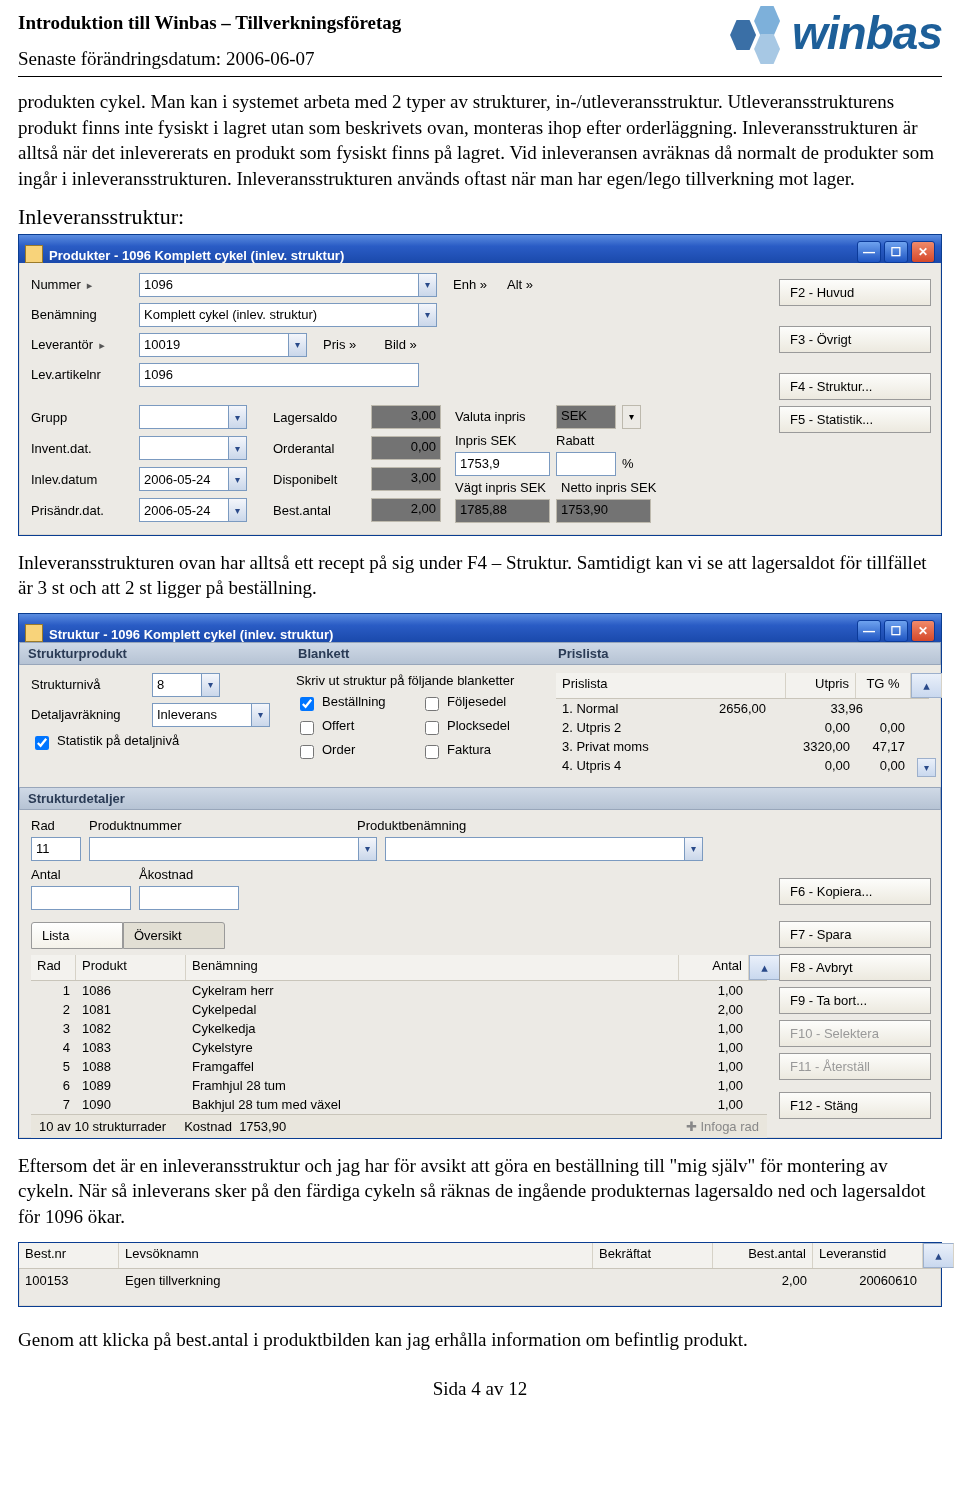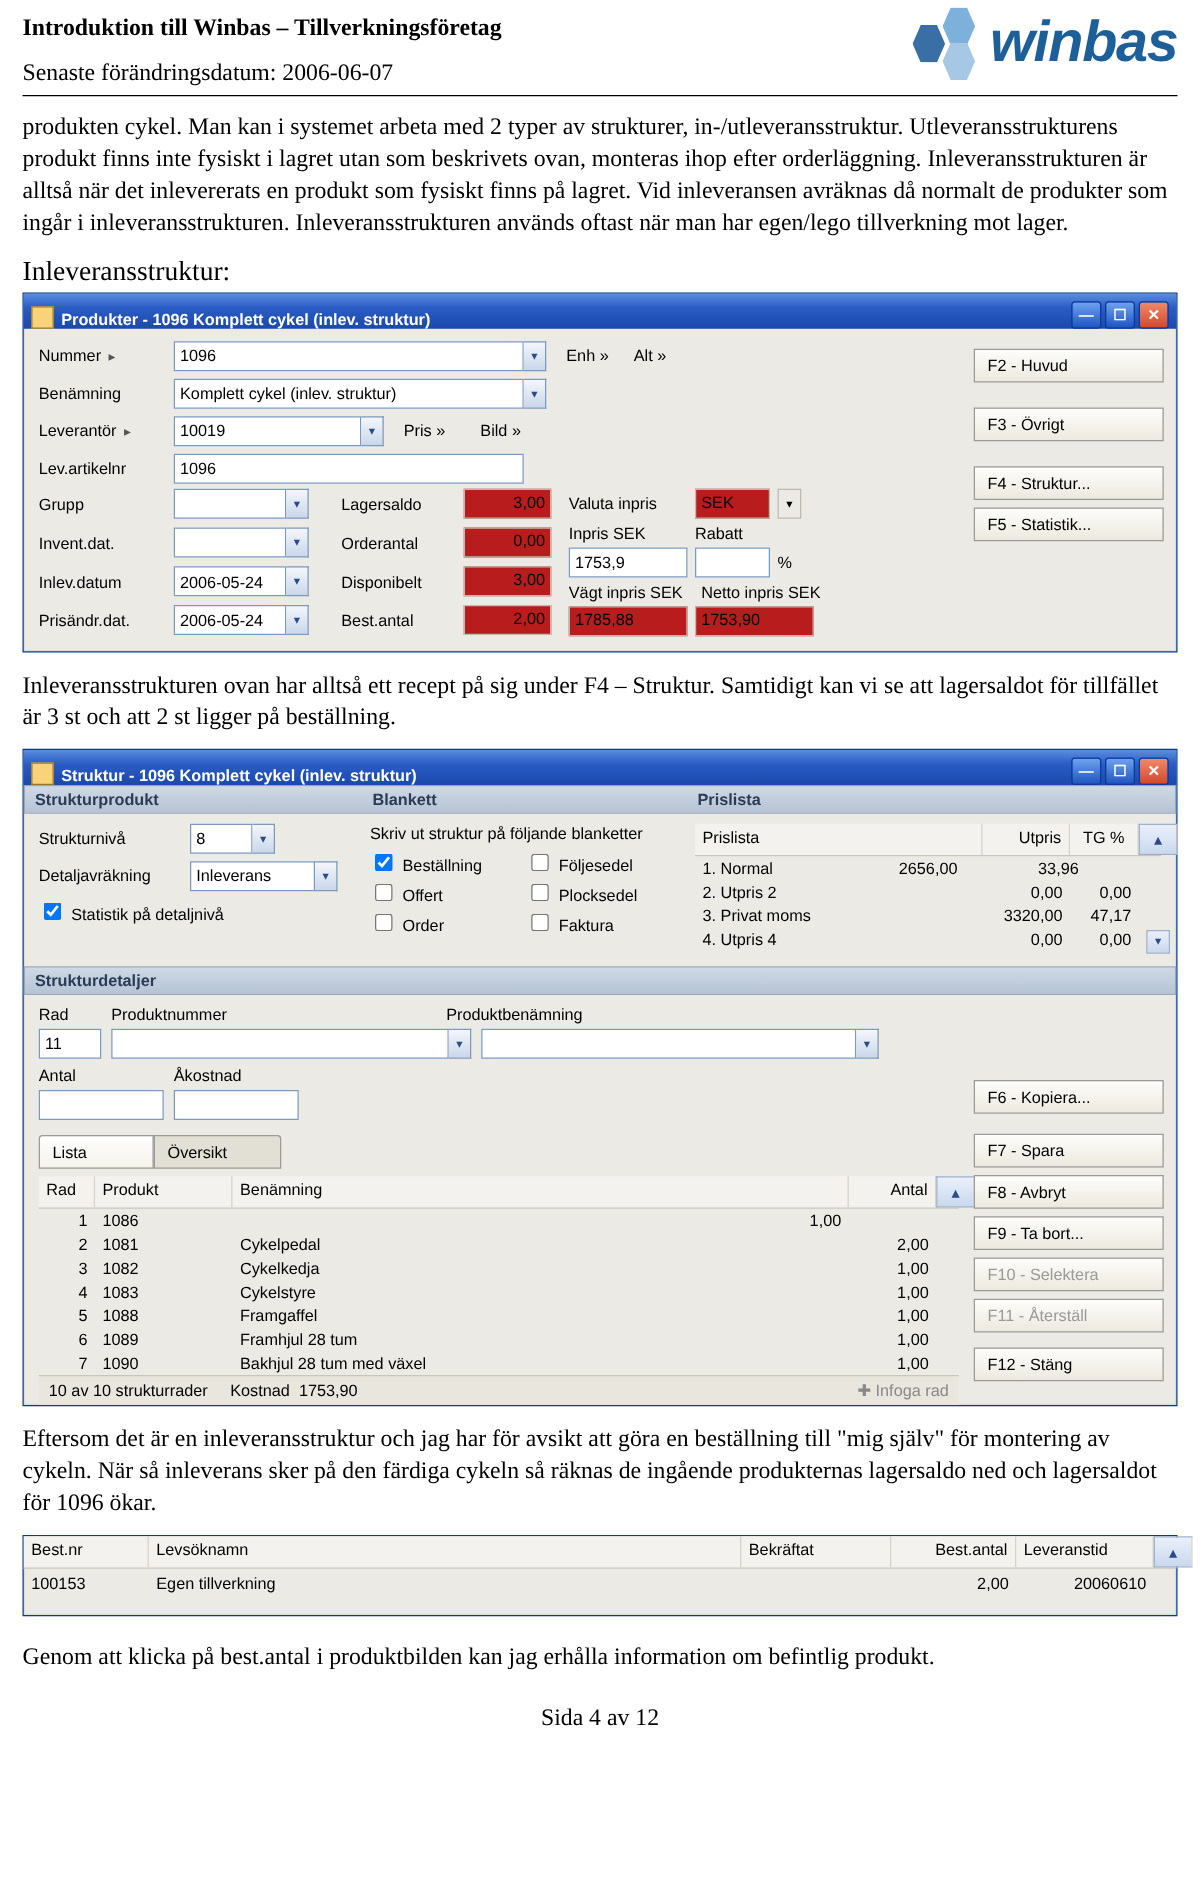--- a/index.html
+++ b/index.html
@@ -23,27 +23,27 @@
   .titlebar{height:28px;background:linear-gradient(#5b8de0,#2a5cc5 40%,#1a49ab);color:#fff;display:flex;align-items:flex-end;padding:0 6px;font-weight:bold;gap:6px}
   .titlebar .ic{width:16px;height:16px;background:#f8d37a;border:1px solid #9a7a2a}
   .winbtns{margin-left:auto;display:flex;gap:3px}
   .winbtn{width:22px;height:20px;background:linear-gradient(#6ea2ef,#1f55c2);border:1px solid #0b3a99;border-radius:3px;display:flex;align-items:center;justify-content:center;color:#fff;font-size:12px}
   .winbtn.close{background:linear-gradient(#f08a6a,#d5482a)}
   .body{padding:10px 12px 12px 12px}
   .lbl{color:#000}
   .inp,.sel{border:1px solid #7b9ac0;background:#fff;padding:2px 4px;height:18px;box-sizing:content-box;font-family:Tahoma,Arial,sans-serif;font-size:13px}
   .dd{display:inline-flex;align-items:center}
   .dd .arr{width:17px;height:22px;border:1px solid #7b9ac0;border-left:none;background:linear-gradient(#f4f6fb,#cad7ea);display:flex;align-items:center;justify-content:center;font-size:10px;color:#2a4a8a}
-  .ro{background:#b91c1c;border:1px solid #bdb9ad;padding:2px 4px;height:18px;box-sizing:content-box}
+  .ro{background:#737373;border:1px solid #bdb9ad;padding:2px 4px;height:18px;box-sizing:content-box}
   .sidebar-btn{border:1px solid #9a9a9a;background:linear-gradient(#fdfdfb,#ece9df);padding:5px 10px;text-align:left;margin-bottom:6px;font-family:Tahoma,Arial,sans-serif;font-size:13px;min-width:130px}
   .sidebar-btn.dis{color:#999}
   .grid3{display:grid;grid-template-columns:110px 1fr;column-gap:8px;row-gap:6px;align-items:center}
   .row{display:flex;gap:6px;align-items:center}
   .group-hdr{background:linear-gradient(#cfd9e6,#b6c3d4);border:1px solid #98a6ba;padding:3px 8px;color:#2a3b55;font-weight:bold;font-size:13px;margin:0 -12px}
-  .chk{display:inline-flex;align-items:flex-end;gap:5px}
+  .chk{display:inline-flex;align-items:flex-start;gap:5px}
   .chk input{width:14px;height:14px}
   .tablehdr{display:grid;background:#f3f2ee;border-bottom:1px solid #c9c5ba}
   .tablehdr>div{padding:3px 6px;border-right:1px solid #d6d2c7;font-size:13px}
   .tablerow{display:grid}
   .tablerow>div{padding:2px 6px;font-size:13px}
   .scrollbtn{width:17px;height:17px;border:1px solid #9db0cc;background:linear-gradient(#eaf0fa,#c9d8ee);display:flex;align-items:center;justify-content:center;font-size:10px;color:#2a4a8a}
   .statusbar{display:flex;gap:18px;padding:4px 8px;border-top:1px solid #c9c5ba;background:#e9e6dd;font-size:13px}
   .footer{text-align:center;margin-top:26px}
   .small-arrow::after{content:"▸";color:#555;font-size:11px;margin-left:6px}
 </style>
@@ -104,21 +104,21 @@
                 <input class="inp" style="width: 140px;" value="10019">
                 <span class="arr">▾</span>
               </div>
             <span style="margin-left:10px">Pris »</span>
             <span style="margin-left:22px">Bild »</span>
           </div>
           <div class="lbl">Lev.artikelnr</div>
           <input class="inp" style="width: 270px;" value="1096">
         </div>
 
-        <div style="display:flex;gap:14px;margin-top:4px">
+        <div style="display:flex;gap:14px;margin-top:18px">
           <div class="grid3" style="grid-template-columns:100px 120px">
             <div class="lbl">Grupp</div>
             <div class="dd">
                 <input class="inp" style="width: 80px;" value="">
                 <span class="arr">▾</span>
               </div>
             <div class="lbl">Invent.dat.</div>
             <div class="dd">
                 <input class="inp" style="width: 80px;" value="">
                 <span class="arr">▾</span>
@@ -328,20 +328,21 @@
             <div>Rad</div>
             <div>Produkt</div>
             <div>Benämning</div>
             <div style="text-align:right">Antal</div>
             <div class="scrollbtn">▴</div>
           </div>
           <div id="struktur-rows">
               <div class="tablerow" style="grid-template-columns: 45px 110px 1fr 70px 18px;">
                 <div style="text-align:right">1</div>
                 <div>1086</div>
+                <div>Cykelram herr</div>
                 <div style="text-align:right">1,00</div>
                 <div></div>
               </div>
               <div class="tablerow" style="grid-template-columns: 45px 110px 1fr 70px 18px;">
                 <div style="text-align:right">2</div>
                 <div>1081</div>
                 <div>Cykelpedal</div>
                 <div style="text-align:right">2,00</div>
                 <div></div>
               </div>

